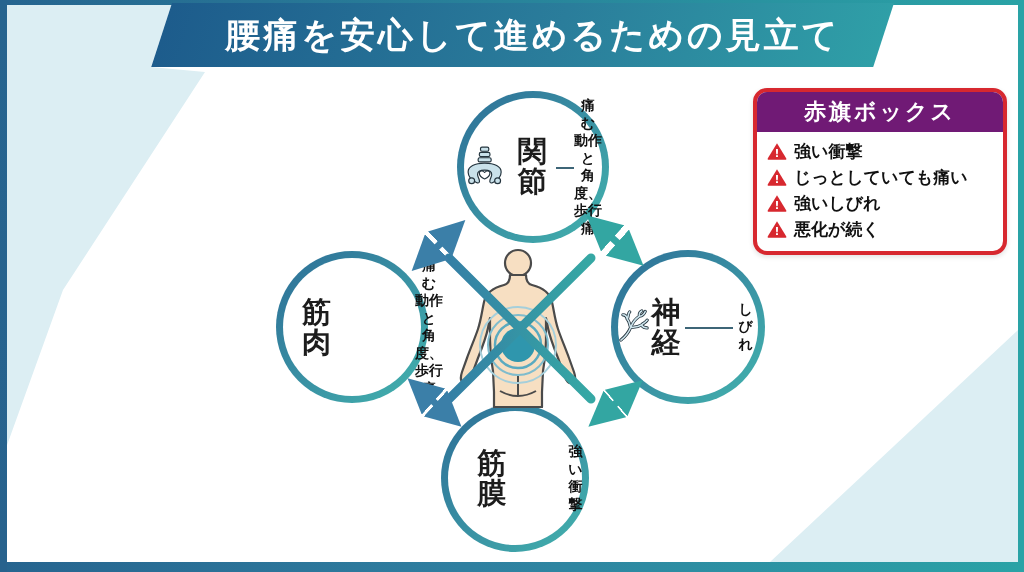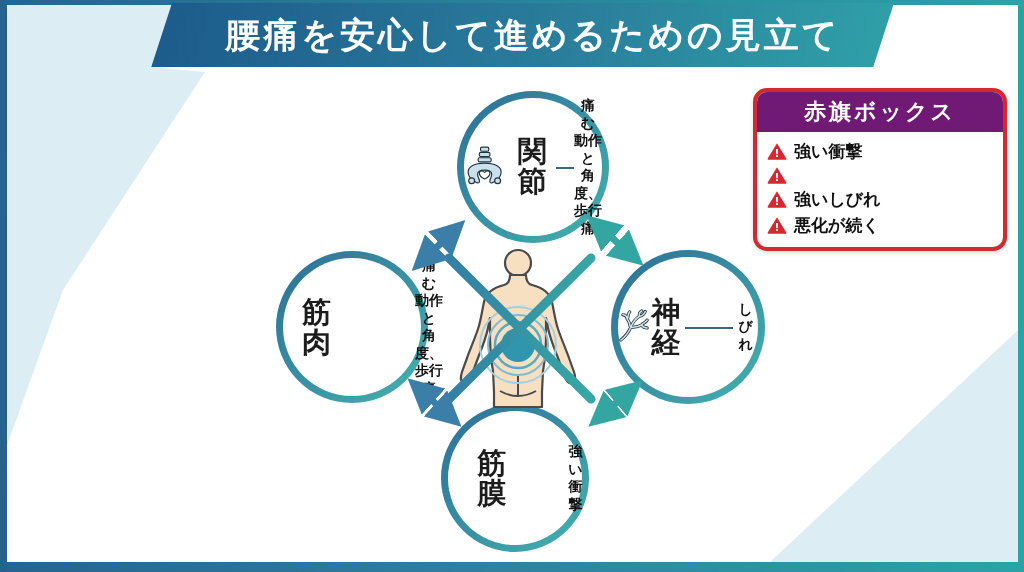--- a/index.html
+++ b/index.html
@@ -75,20 +75,21 @@
             <path d="M12 1 L23 19 Q24 21 21.5 21 L2.5 21 Q0 21 1 19 Z" fill="#d7282f"></path>
             <text x="12" y="18" text-anchor="middle" font-size="13" font-weight="bold" fill="#fff">!</text>
           </svg>
         <span>強い衝撃</span>
       </div>
       <div class="rb-item">
         <svg width="20" height="19" viewBox="0 0 24 22">
             <path d="M12 1 L23 19 Q24 21 21.5 21 L2.5 21 Q0 21 1 19 Z" fill="#d7282f"></path>
             <text x="12" y="18" text-anchor="middle" font-size="13" font-weight="bold" fill="#fff">!</text>
           </svg>
+        <span>じっとしていても痛い</span>
       </div>
       <div class="rb-item">
         <svg width="20" height="19" viewBox="0 0 24 22">
             <path d="M12 1 L23 19 Q24 21 21.5 21 L2.5 21 Q0 21 1 19 Z" fill="#d7282f"></path>
             <text x="12" y="18" text-anchor="middle" font-size="13" font-weight="bold" fill="#fff">!</text>
           </svg>
         <span>強いしびれ</span>
       </div>
       <div class="rb-item">
         <svg width="20" height="19" viewBox="0 0 24 22">

